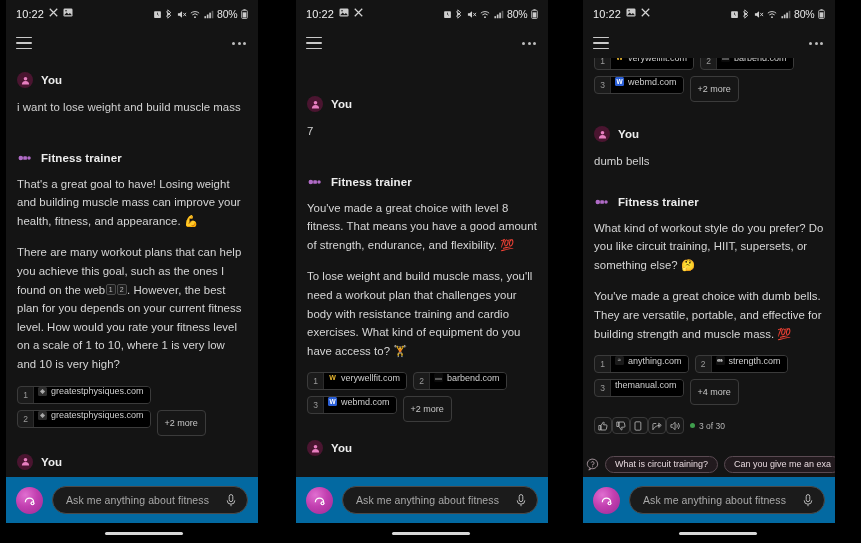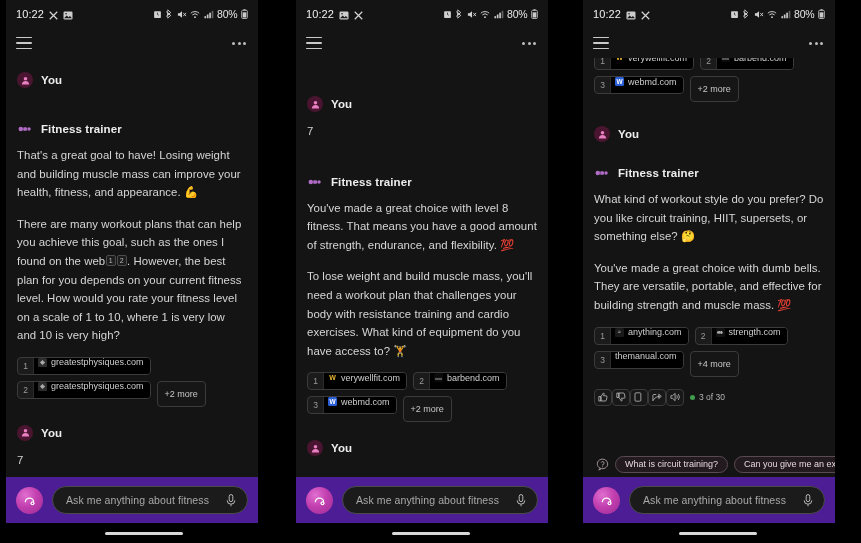--- a/index.html
+++ b/index.html
@@ -29,21 +29,21 @@
   
   .statusbar {
     height: 28px;
     display: flex; align-items: center;
     padding: 0 8px 0 10px;
     color: #e9e9e9;
     font-size: 10.5px;
     position: relative;
     background: #141414;
   }
-  .sb-left { display: flex; align-items: flex-end; gap: 5px; }
+  .sb-left { display: flex; align-items: flex-start; gap: 5px; }
   .sb-time { font-size: 11px; letter-spacing: .1px; color:#f0f0f0; }
   .sb-right {
     position: absolute; right: 10px; top: 0; height: 28px;
     display: flex; align-items: center; gap: 3.5px;
     font-size: 10px; color: #e6e6e6;
   }
   .sb-ico { display: inline-flex; align-items: center; justify-content:center; opacity: .92; }
   .pct { font-size: 10.5px; letter-spacing: -.2px; }
 
   
@@ -142,39 +142,39 @@
     background:#181818;
     display:flex; align-items:center; justify-content:center;
   }
   .counter { display:flex; align-items:center; gap:4px; margin-left:6px; font-size:8.5px; color:#b4b4b4; }
   .dot-green { width:5px; height:5px; border-radius:50%; background:#3f9e4d; display:block; }
 
   
   .suggests {
     position:absolute; left:0; right:0; bottom:46px;
     display:flex; align-items:center; gap:6px;
-    padding: 0 0 0 12px;
+    padding: 0 0 0 2px;
     height: 26px;
     overflow:hidden;
   }
   .q-icon { width:14px; height:14px; flex:0 0 14px; display:flex; align-items:center; justify-content:center; }
   .pill {
     height:17px; display:flex; align-items:center;
     padding:0 9px; border:1px solid #5a4a52; border-radius:9px;
     background:#221a1e; color:#e5d7dc;
     font-size:9px; white-space:nowrap; flex:0 0 auto;
   }
 
   
   .composer {
     position:absolute; left:0; right:0; bottom:0;
     height:46px;
     display:flex; align-items:center; gap:9px;
     padding: 0 10px;
-    background:#4c1d95;
+    background:#0369a1;
   }
   .assistant-orb {
     width:27px; height:27px; border-radius:50%;
     background: radial-gradient(circle at 35% 30%, #e06fd0 0%, #c23fb0 45%, #9c2a95 100%);
     display:flex; align-items:center; justify-content:center;
     flex:0 0 27px;
   }
   .inputbox {
     flex:1 1 auto; height:28px;
     border:1px solid #4a4a4a; border-radius:16px;
@@ -285,20 +285,21 @@
 
         <div class="speaker">
           <span class="av-you">
             <svg width="9" height="9" viewBox="0 0 10 10">
                 <circle cx="5" cy="3" r="2" fill="#e87fc0"></circle>
                 <path d="M1 9.5 A4 4 0 0 1 9 9.5 Z" fill="#e87fc0"></path>
               </svg>
           </span>
           <span class="speaker-name">You</span>
         </div>
+        <div class="msg user">i want to lose weight and build muscle mass</div>
 
         <div class="speaker" style="margin-top:34px">
           <span class="av-bot">
             <svg width="14" height="8" viewBox="0 0 16 9">
                 <circle cx="3.2" cy="4.5" r="2.6" fill="#b06bc6"></circle>
                 <rect x="6" y="2.4" width="4.2" height="4.2" rx="1" fill="#b06bc6"></rect>
                 <circle cx="12.6" cy="4.5" r="2" fill="#b06bc6"></circle>
               </svg>
           </span>
           <span class="speaker-name">Fitness trainer</span>
@@ -644,20 +645,21 @@
 
         <div class="speaker" style="margin-top:24px">
           <span class="av-you">
             <svg width="9" height="9" viewBox="0 0 10 10">
                 <circle cx="5" cy="3" r="2" fill="#e87fc0"></circle>
                 <path d="M1 9.5 A4 4 0 0 1 9 9.5 Z" fill="#e87fc0"></path>
               </svg>
           </span>
           <span class="speaker-name">You</span>
         </div>
+        <div class="msg user">dumb bells</div>
 
         <div class="speaker" style="margin-top:24px">
           <span class="av-bot">
             <svg width="14" height="8" viewBox="0 0 16 9">
                 <circle cx="3.2" cy="4.5" r="2.6" fill="#b06bc6"></circle>
                 <rect x="6" y="2.4" width="4.2" height="4.2" rx="1" fill="#b06bc6"></rect>
                 <circle cx="12.6" cy="4.5" r="2" fill="#b06bc6"></circle>
               </svg>
           </span>
           <span class="speaker-name">Fitness trainer</span>

